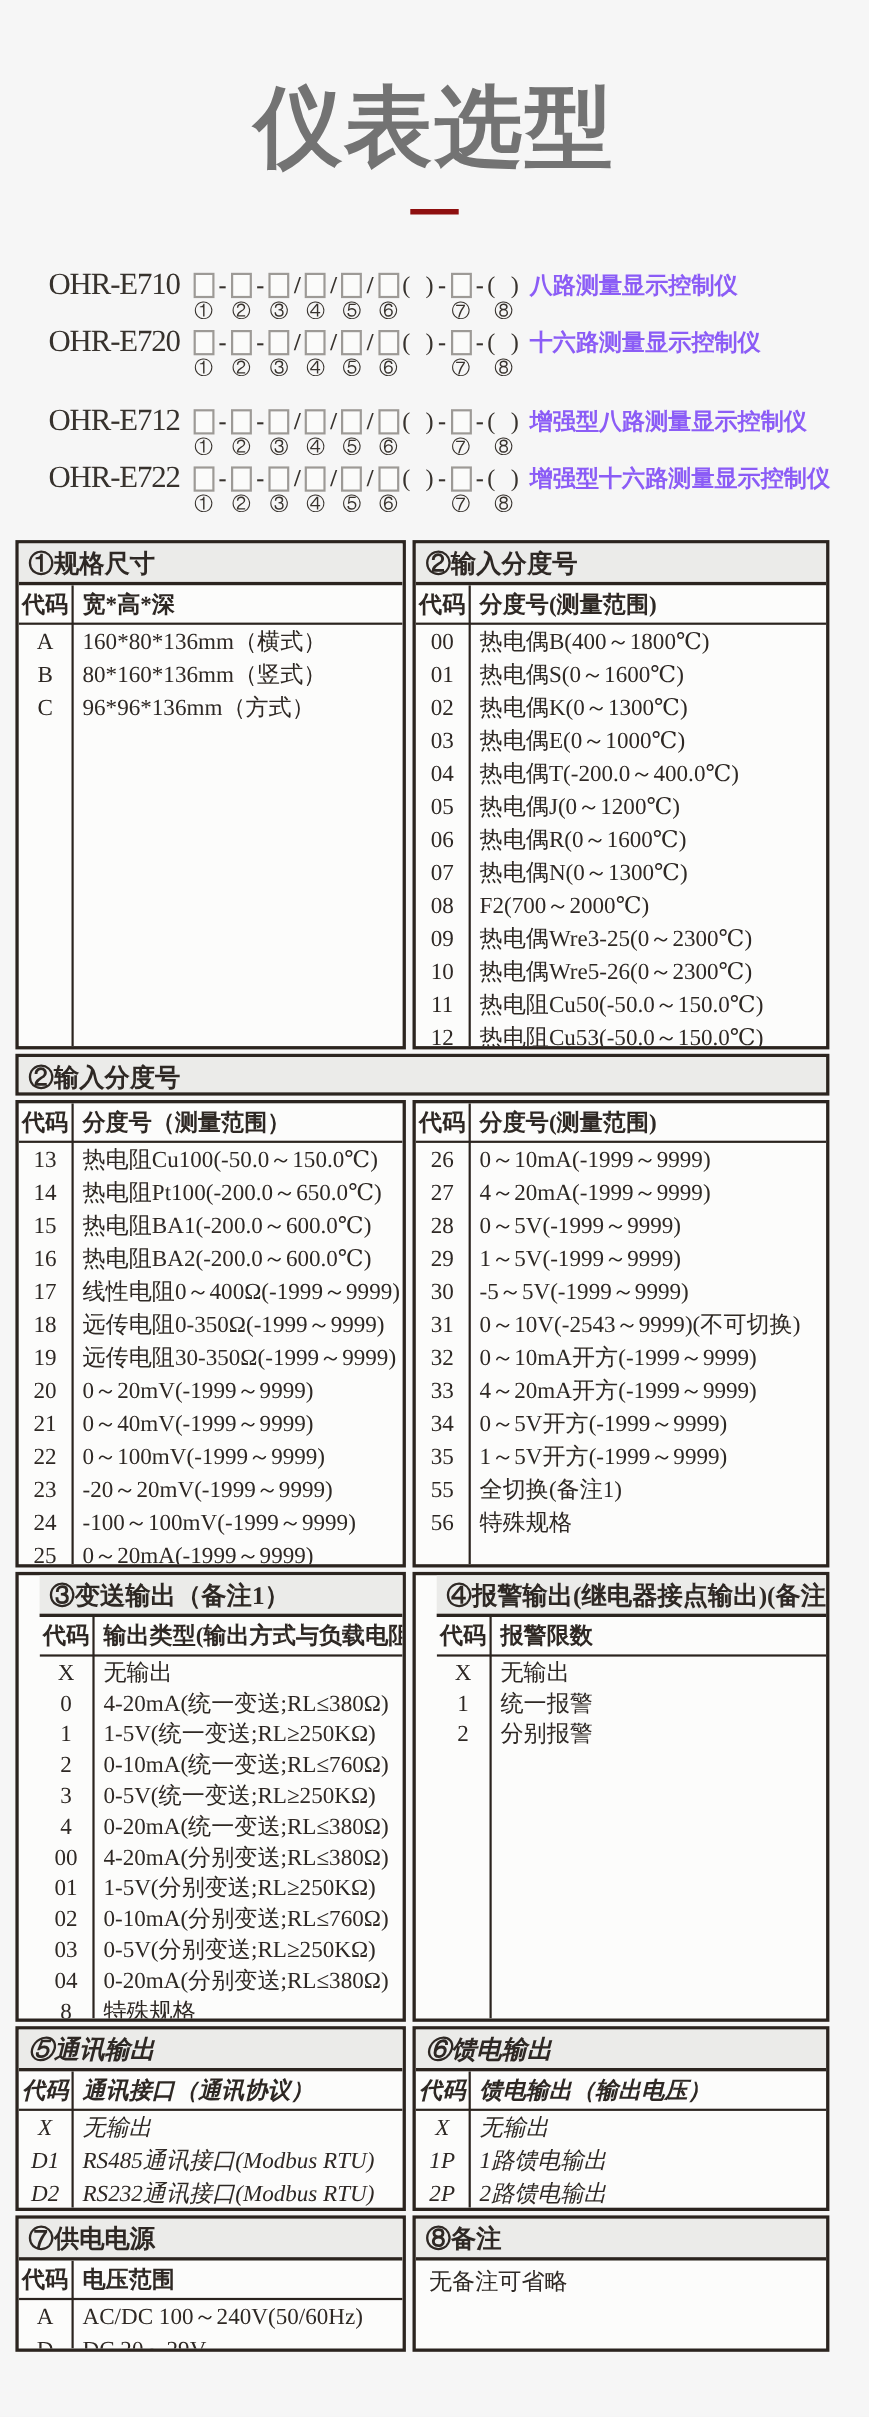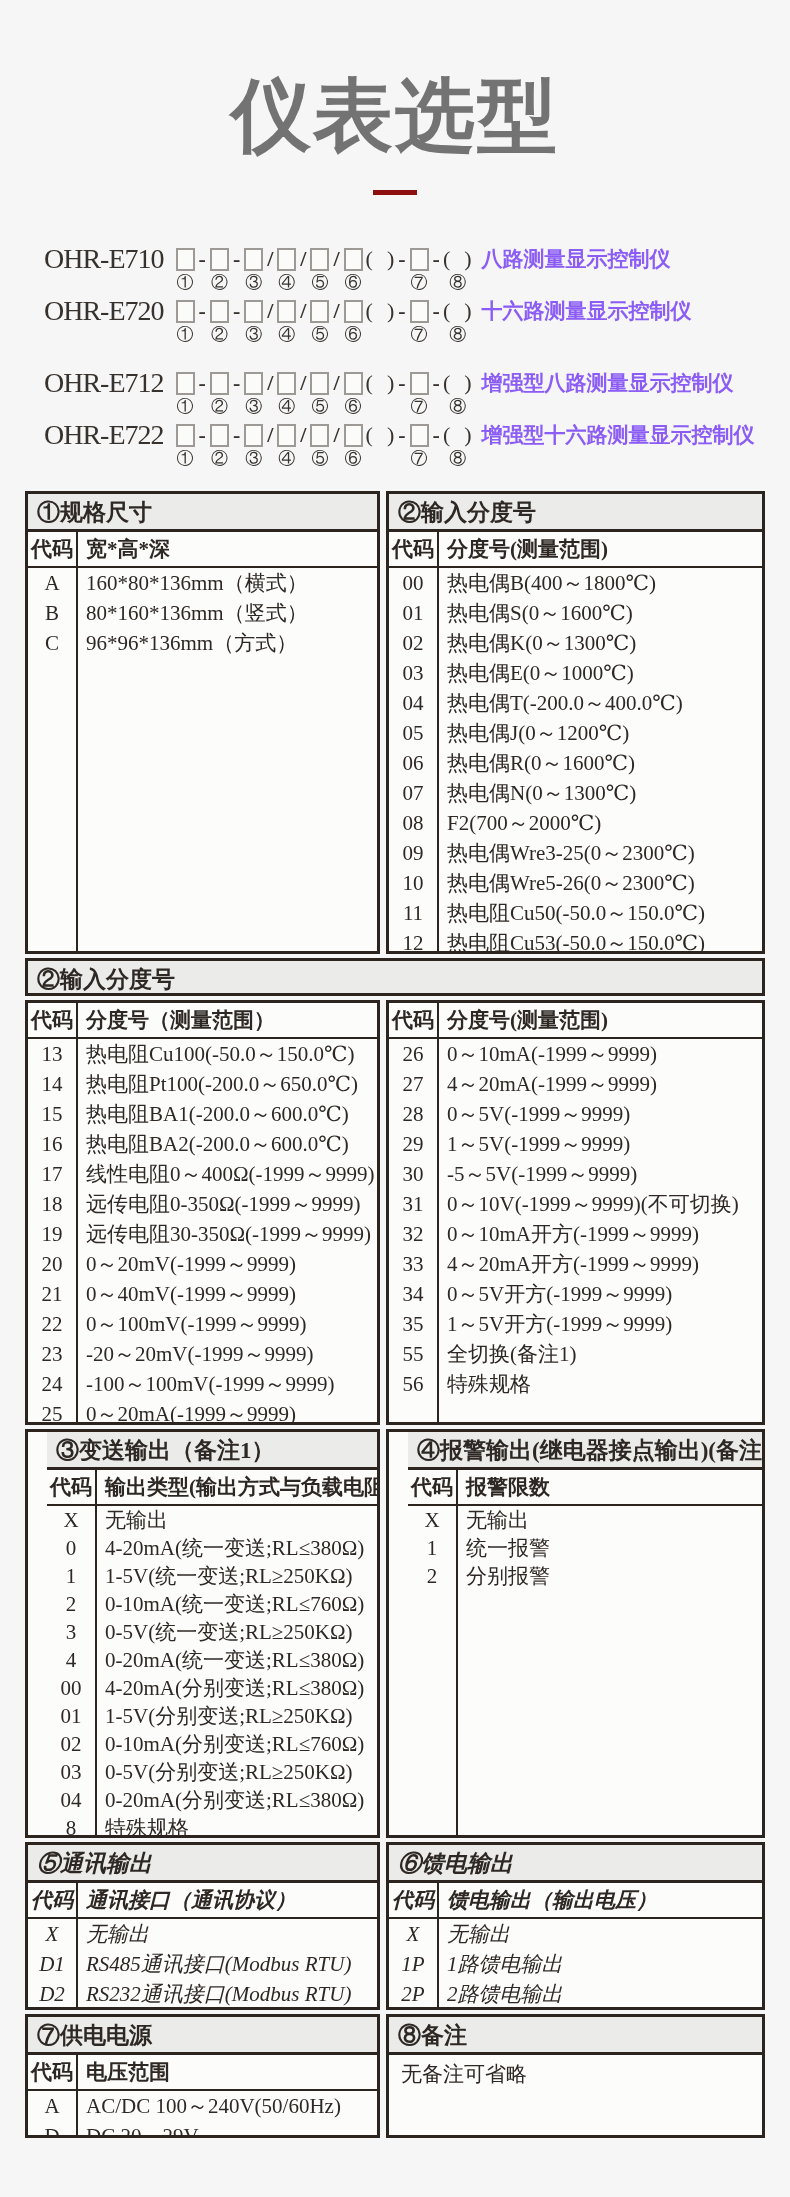--- a/index.html
+++ b/index.html
@@ -25,21 +25,21 @@
     font-size:28px;line-height:28px;letter-spacing:-1px;margin-right:10px;color:#37322d;
   }
   .slot{display:inline-flex;flex-direction:column;align-items:center;}
   .sym{height:28px;display:inline-flex;align-items:center;font-size:22px;color:#37322d;}
   .box{width:19px;height:23px;border:2px solid #9d9a96;box-sizing:border-box;background:#fbfbfa;margin:0 2px;}
   .sepc{padding:0 2px;font-weight:bold;}
   .paren{white-space:pre;letter-spacing:1px;padding:0 1px;}
   .circ{height:22px;line-height:20px;font-size:17px;color:#37322d;}
   .model-label{font-size:21px;font-weight:bold;line-height:28px;margin-left:8px;color:#8b5cf6;}
   
-  .chart{margin:20px 25px 0;width:740px;box-sizing:border-box;}
+  .chart{margin:20px 14px 0;width:740px;box-sizing:border-box;}
   .grid-row{display:flex;gap:6px;margin-top:4px;align-items:stretch;}
   .grid-row.first{margin-top:0;}
   .col-left{width:355px;flex:0 0 355px;}
   .col-right{flex:1;}
   .sec{
     background:#fcfcfb;border:3px solid #2b241f;box-sizing:border-box;
     display:flex;flex-direction:column;overflow:hidden;
   }
   .sec-title{
     background:#ebebe9;border-bottom:3px solid #2b241f;
@@ -577,21 +577,21 @@
           <div class="trow">
             <div class="tc code">29</div>
             <div class="tc desc">1～5V(-1999～9999)</div>
           </div>
           <div class="trow">
             <div class="tc code">30</div>
             <div class="tc desc">-5～5V(-1999～9999)</div>
           </div>
           <div class="trow">
             <div class="tc code">31</div>
-            <div class="tc desc">0～10V(-1999～9999)(不可切换)</div>
+            <div class="tc desc">0～10V(-2543～9999)(不可切换)</div>
           </div>
           <div class="trow">
             <div class="tc code">32</div>
             <div class="tc desc">0～10mA开方(-1999～9999)</div>
           </div>
           <div class="trow">
             <div class="tc code">33</div>
             <div class="tc desc">4～20mA开方(-1999～9999)</div>
           </div>
           <div class="trow">

